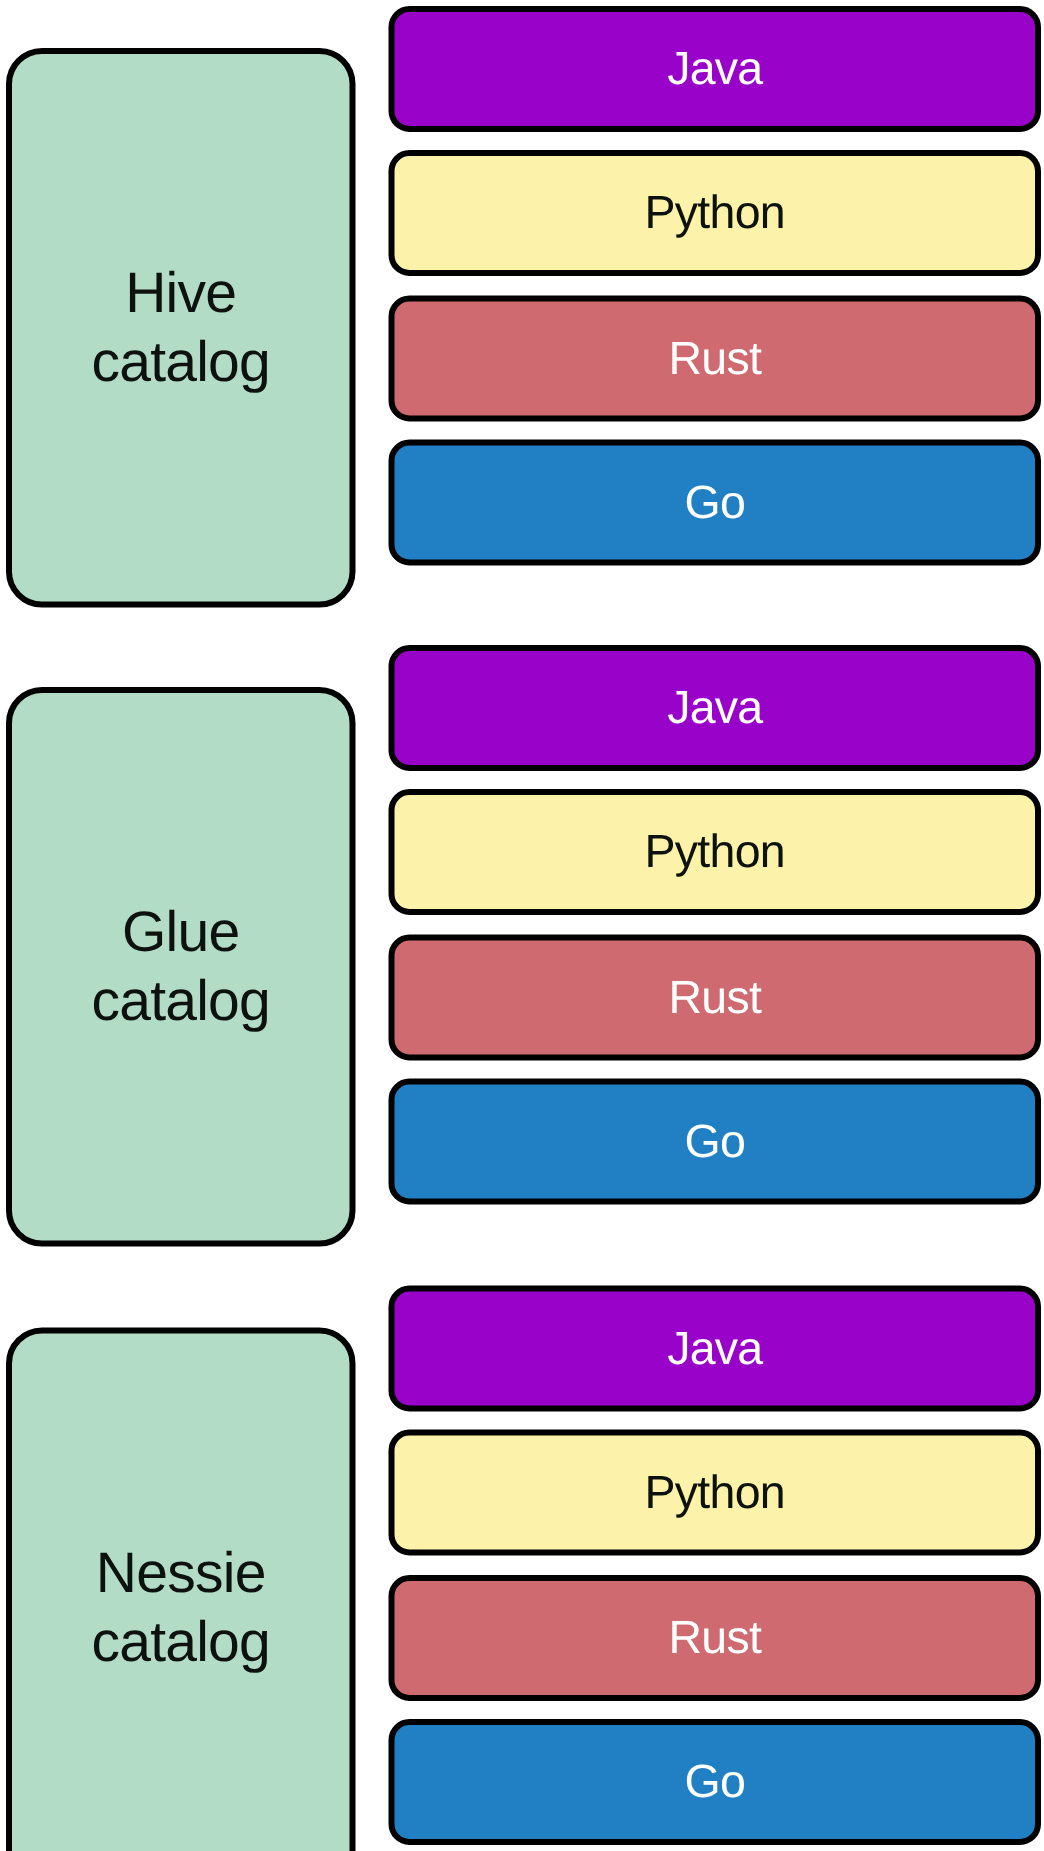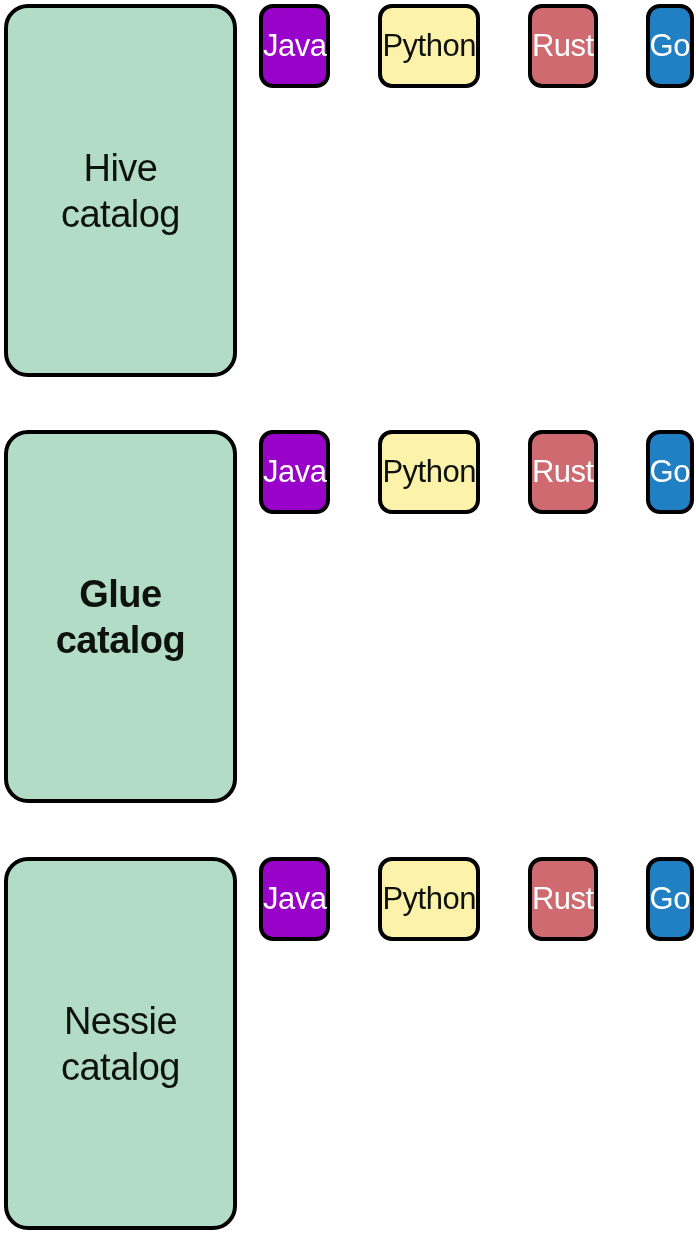--- a/index.html
+++ b/index.html
@@ -29,32 +29,33 @@
   .catalog-box {
     box-sizing: border-box;
     width: 233px;
     flex-shrink: 0;
     height: 100%;
     border: 4px solid #000000;
     border-radius: 24px;
     display: flex;
     align-items: center;
     justify-content: center;
+    margin-top: 28px;
   }
   .catalog-label {
     font-size: 38px;
     line-height: 46px;
     color: #0d120e;
     text-align: center;
     letter-spacing: -0.5px;
   }
   .bars {
     flex: 1;
     display: flex;
-    flex-direction: row;
+    flex-direction: column;
     justify-content: space-between;
   }
   .bar {
     box-sizing: border-box;
     height: 84px;
     border: 4px solid #000000;
     border-radius: 14px;
     display: flex;
     align-items: center;
     justify-content: center;
@@ -96,21 +97,21 @@
       <div class="bar" style="background: rgb(207, 106, 112); color: rgb(255, 255, 255);">
         <span class="bar-label">Rust</span>
       </div>
       <div class="bar" style="background: rgb(32, 128, 195); color: rgb(255, 255, 255);">
         <span class="bar-label">Go</span>
       </div>
     </div>
   </div>
 
   <div class="group g1">
-    <div class="catalog-box" style="background: rgb(178, 220, 197); font-weight: bold;">
+    <div class="catalog-box" style="background: rgb(178, 220, 197);">
       <div class="catalog-label">
         <span>Glue</span><br>
         <span>catalog</span>
       </div>
     </div>
     <div class="bars">
       <div class="bar" style="background: rgb(153, 3, 201); color: rgb(255, 255, 255);">
         <span class="bar-label">Java</span>
       </div>
       <div class="bar" style="background: rgb(252, 242, 169); color: rgb(13, 18, 14);">

